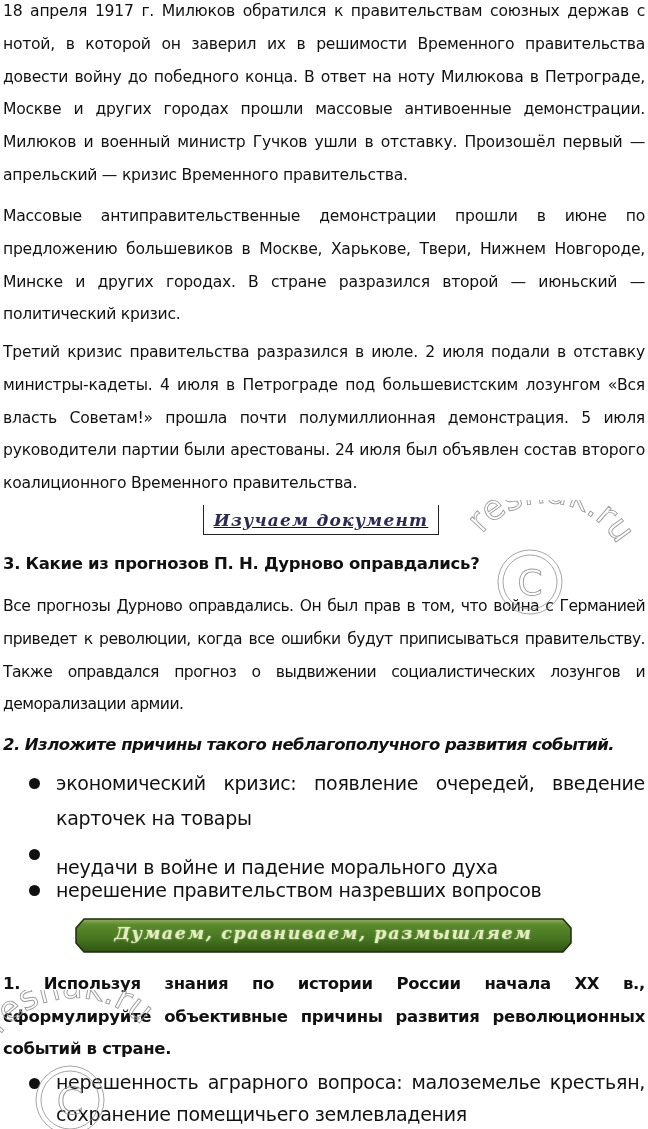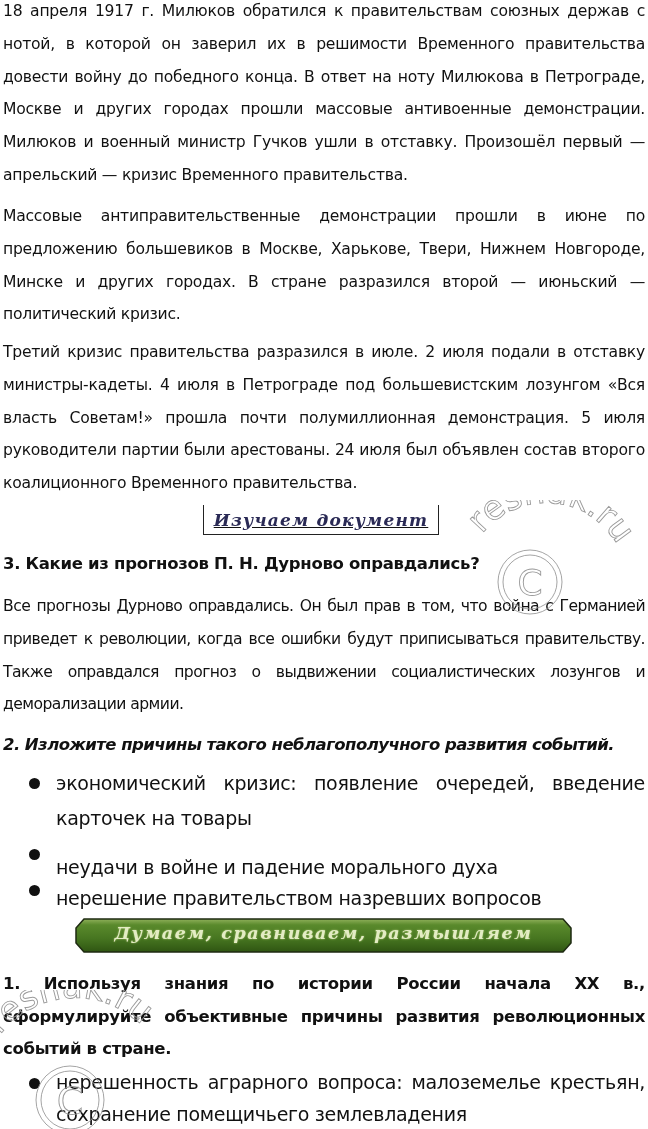--- a/index.html
+++ b/index.html
@@ -83,21 +83,21 @@
     <div class="bullet-item" style="top:0;">
       <div class="bullet-dot" style="top:12px;"></div>
       <div class="bullet-text" style="top:0;">экономический кризис: появление очередей, введение карточек на товары</div>
     </div>
     <div class="bullet-item" style="top:71px;">
       <div class="bullet-dot" style="top:12px;"></div>
       <div class="bullet-text" style="top:4px;margin-top:9px;">неудачи в войне и падение морального духа</div>
     </div>
     <div class="bullet-item" style="top:107px;">
       <div class="bullet-dot" style="top:12px;"></div>
-      <div class="bullet-text" style="top:8px;">нерешение правительством назревших вопросов</div>
+      <div class="bullet-text" style="top:0;">нерешение правительством назревших вопросов</div>
     </div>
   </div>
 
   <div class="green-banner">
     <svg width="497" height="35" viewBox="0 0 497 35">
       <defs>
         <linearGradient id="gb" x1="0" y1="0" x2="0" y2="1">
           <stop offset="0" stop-color="#8fb05a"></stop>
           <stop offset="0.18" stop-color="#5a8a2c"></stop>
           <stop offset="0.6" stop-color="#467520"></stop>

